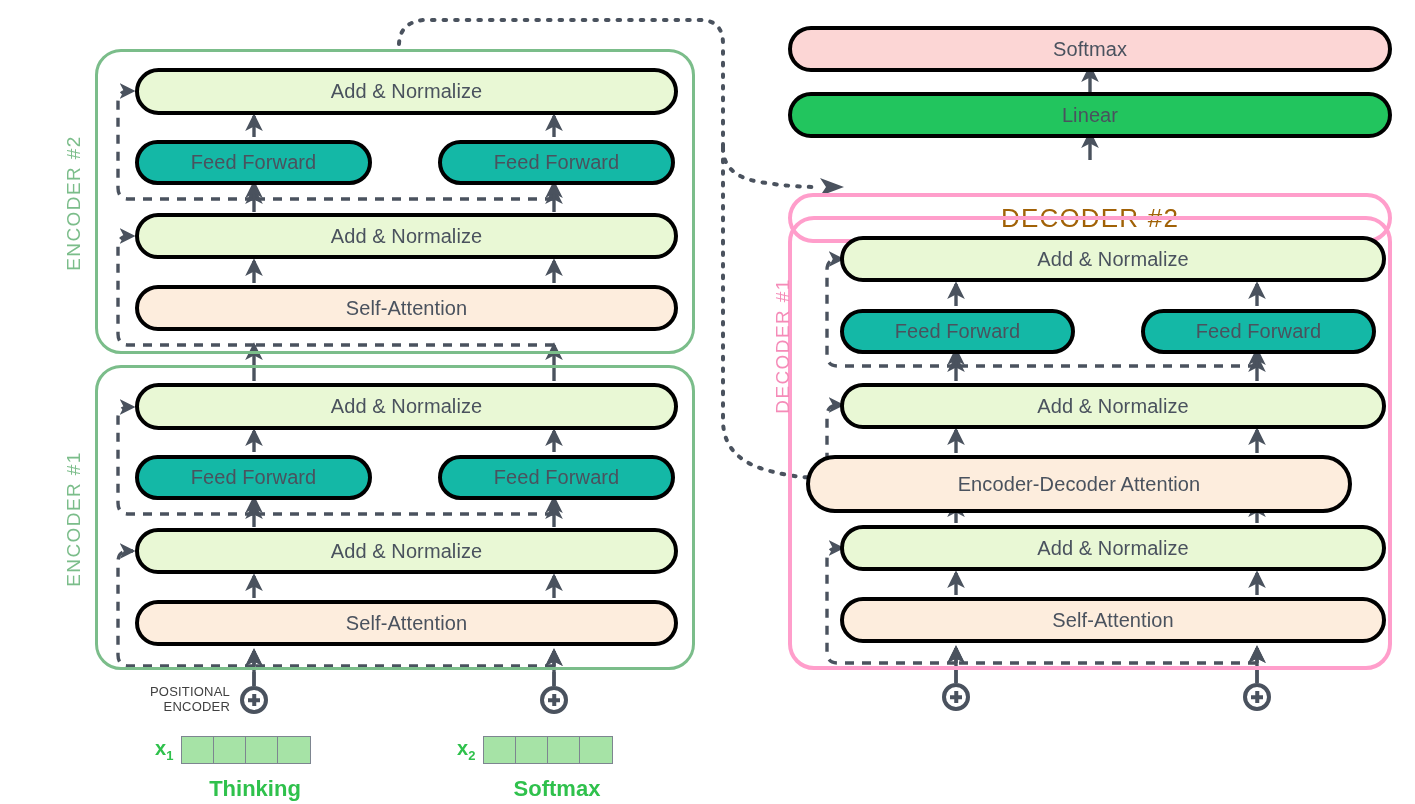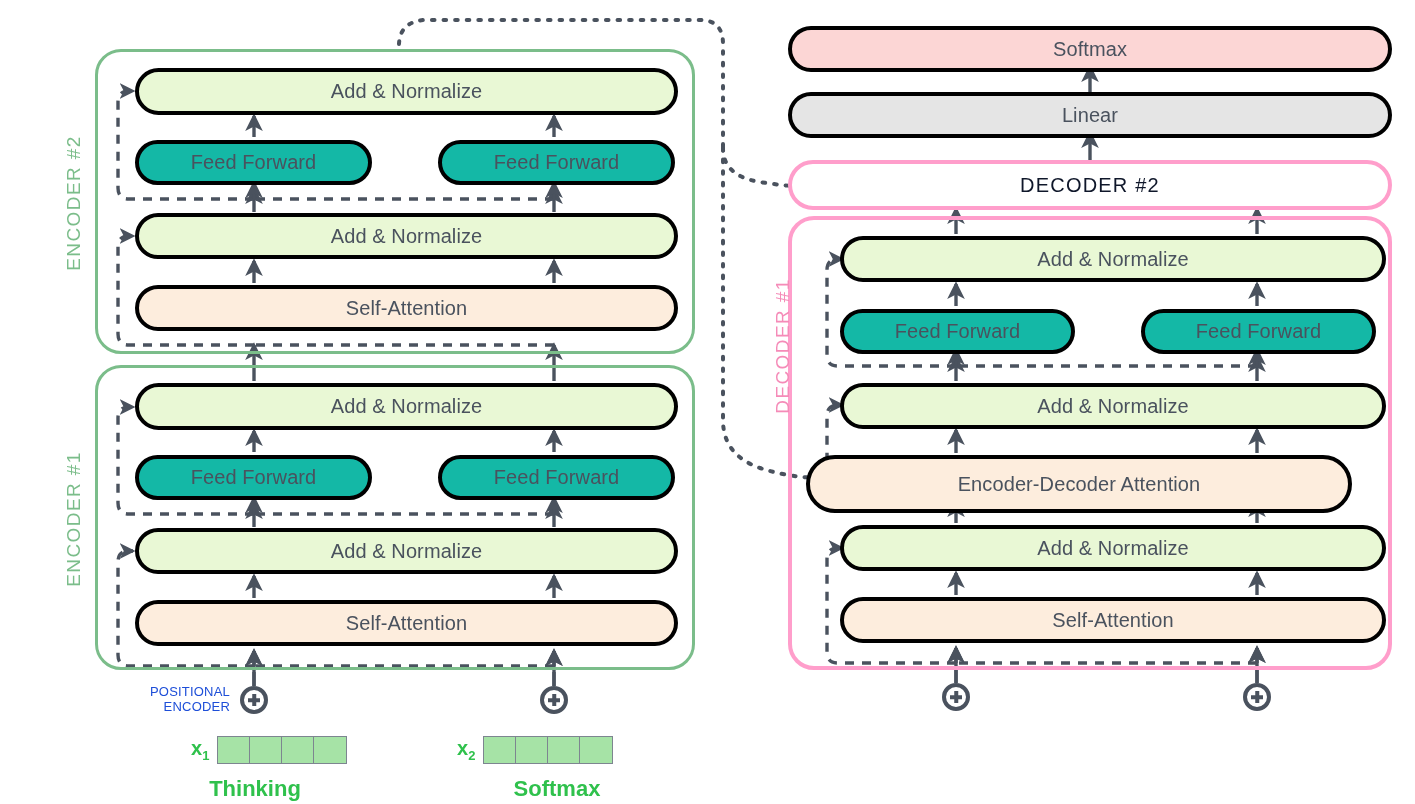--- a/index.html
+++ b/index.html
@@ -39,21 +39,21 @@
     justify-content: center;
     color: #4a525e;
     font-size: 20px;
     letter-spacing: 0.1px;
     white-space: nowrap;
   }
   .pill.green   { background: #e9f8d5; text-align: right; }
   .pill.blue    { background: #14b8a6; }
   .pill.peach   { background: #fdeddd; }
   .pill.softmax { background: #fcd6d5; }
-  .pill.linear  { background: #e5e5e5; }
+  .pill.linear  { background: #22c55e; }
 
   
   .group {
     position: absolute;
     box-sizing: border-box;
     border-radius: 26px;
     background: transparent;
   }
   .group.encoder { border: 3px solid #7bbd8a; }
   .group.decoder { border: 4px solid #ff9ecb; }
@@ -70,23 +70,24 @@
 
   .decoder2-box {
     position: absolute;
     box-sizing: border-box;
     border: 4px solid #ff9ecb;
     border-radius: 26px;
     background: #ffffff;
     display: flex;
     align-items: center;
     justify-content: center;
-    color: #0f172a;
-    font-size: 20px;
+    color: #a16207;
+    font-size: 26px;
     letter-spacing: 1.2px;
+    margin-top: 33px;
   }
 
   
   .pe-circle {
     position: absolute;
     width: 28px;
     height: 28px;
     box-sizing: border-box;
     border: 4px solid #4a525e;
     border-radius: 50%;
@@ -102,21 +103,21 @@
     width: 3.5px; height: 12px;
     transform: translateX(-50%);
   }
   .pe-circle::after {
     top: 50%; left: 4px;
     height: 3.5px; width: 12px;
     transform: translateY(-50%);
   }
   .pe-label {
     position: absolute;
-    color: #1d4ed8;
+    color: #404040;
     font-size: 13px;
     line-height: 15px;
     text-align: right;
     letter-spacing: 0.2px;
   }
 
   
   .embed-row {
     position: absolute;
     display: flex;
@@ -314,21 +315,21 @@
   <div class="pe-label" style="left:135px; top:684px; width:95px;">
     <div>POSITIONAL</div>
     <div>ENCODER</div>
   </div>
 
   <div class="pe-circle" style="left:240px; top:686px;"></div>
   <div class="pe-circle" style="left:540px; top:686px;"></div>
   <div class="pe-circle" style="left:942px; top:683px;"></div>
   <div class="pe-circle" style="left:1243px; top:683px;"></div>
 
-  <div class="embed-row" style="left:155px; top:736px;margin-left:36px;">
+  <div class="embed-row" style="left:155px; top:736px;">
     <span class="embed-tag">
       <span>x</span><sub>1</sub>
     </span>
     <span class="embed-cells">
       <span class="embed-cell"></span>
       <span class="embed-cell"></span>
       <span class="embed-cell"></span>
       <span class="embed-cell"></span>
     </span>
   </div>

